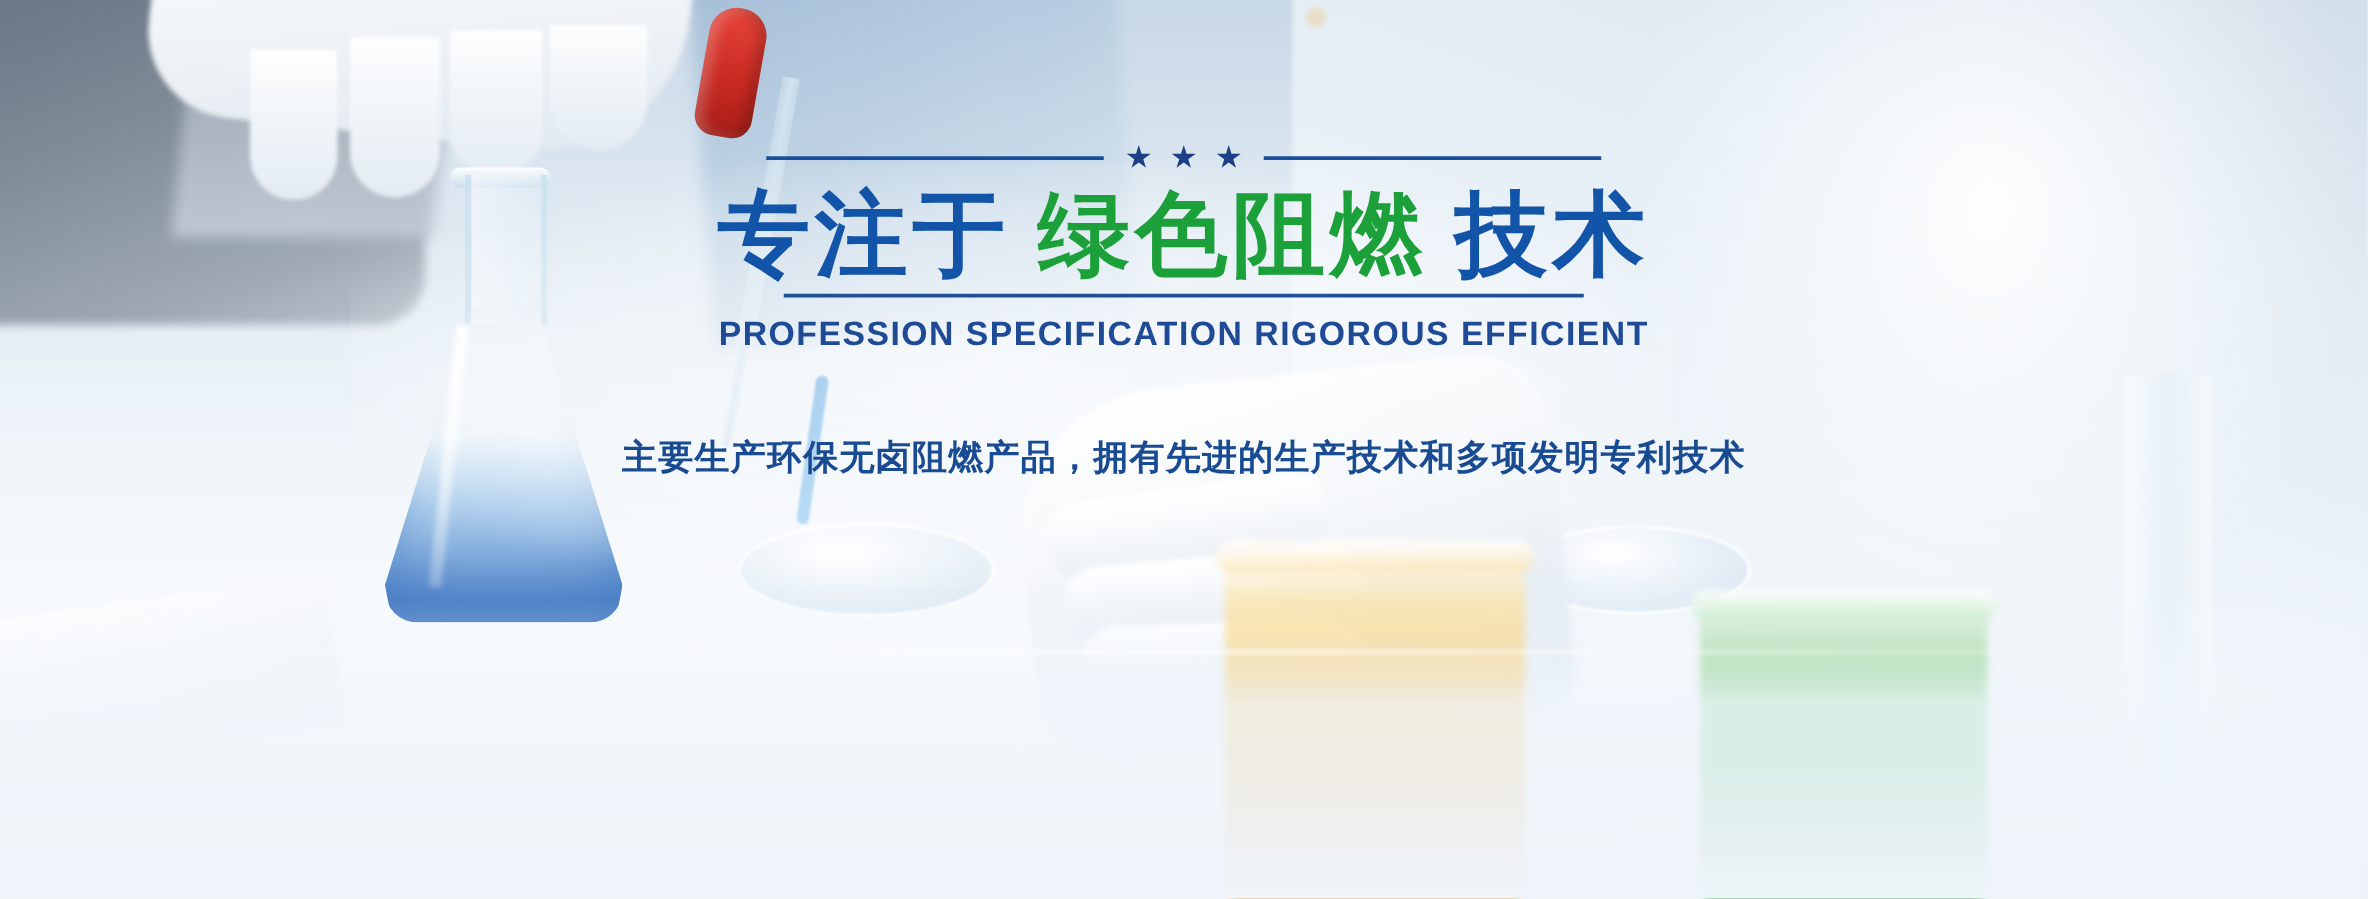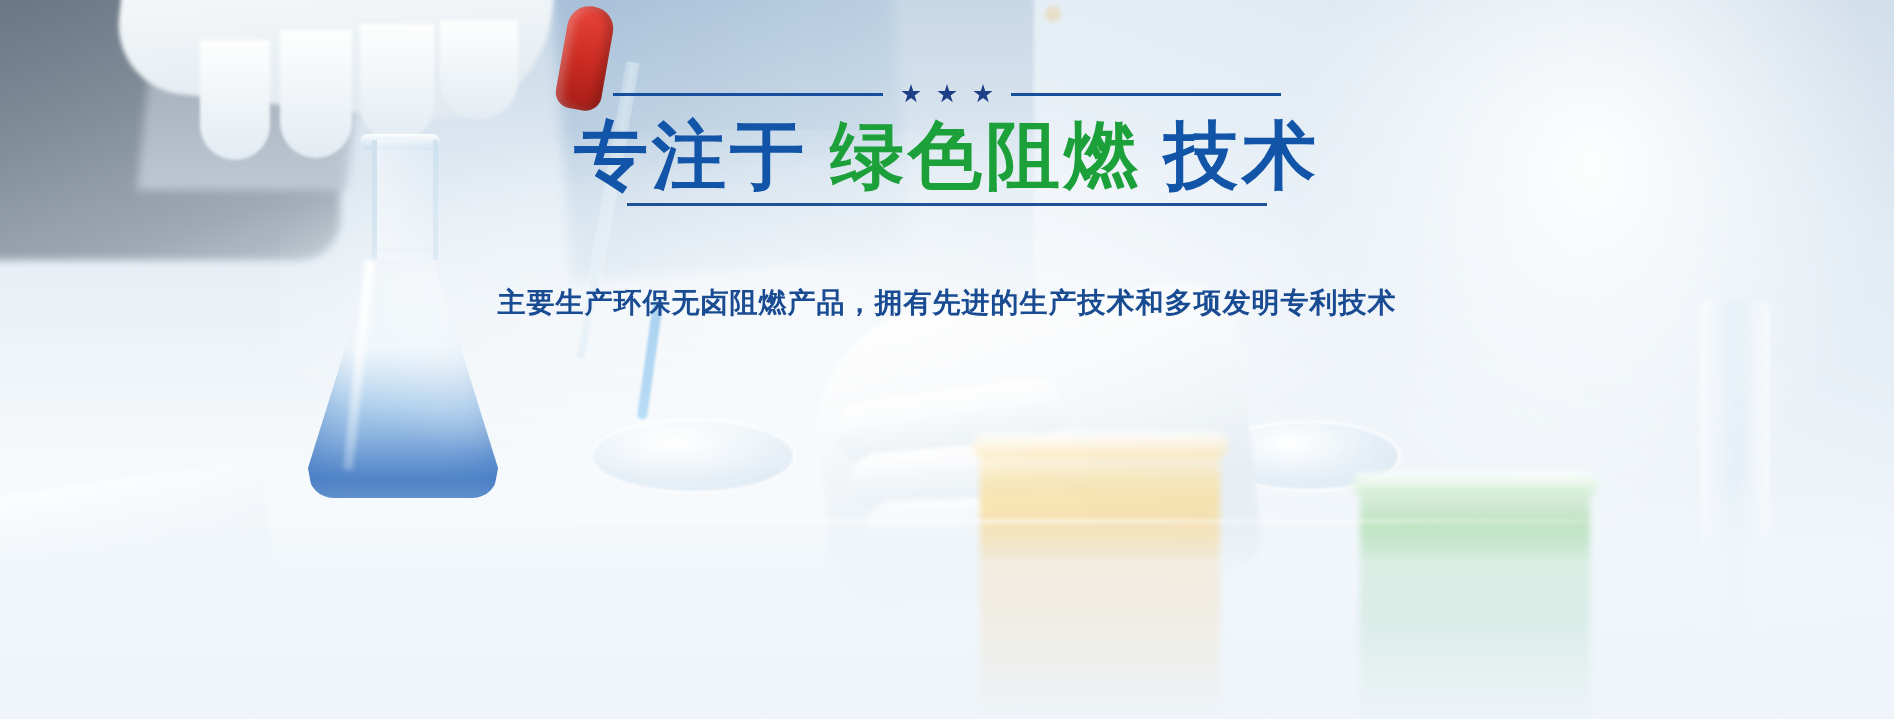--- a/index.html
+++ b/index.html
@@ -169,21 +169,21 @@
   .text-wash{
     position:absolute;left:280px;top:130px;width:1060px;height:340px;
     background:radial-gradient(ellipse at 50% 50%,rgba(255,255,255,.62),rgba(255,255,255,.28) 55%,rgba(255,255,255,0) 78%);
     pointer-events:none;
   }
 
   
   .content{
     position:absolute;left:0;top:0;width:1894px;height:719px;
     display:flex;flex-direction:column;align-items:center;
-    padding-top:84px;box-sizing:border-box;
+    padding-top:116px;box-sizing:border-box;
   }
 
   
   .rule-row{
     display:flex;align-items:center;gap:18px;margin-bottom:14px;
   }
   .rule{height:3px;width:270px;background:#174f9c;}
   .stars{display:flex;gap:16px;align-items:center;}
   .star{
     width:20px;height:20px;
@@ -279,17 +279,18 @@
         <span class="star"></span>
         <span class="star"></span>
       </div>
       <div class="rule"></div>
     </div>
 
     <h1 class="headline"><span class="h-blue">专注于</span><span class="h-gap"></span><span class="h-green">绿色阻燃</span><span class="h-gap"></span><span class="h-blue">技术</span></h1>
 
     <div class="under-rule"></div>
 
+    <p class="sub-en">PROFESSION SPECIFICATION RIGOROUS EFFICIENT</p>
 
     <div class="tagline">主要生产环保无卤阻燃产品，拥有先进的生产技术和多项发明专利技术</div>
   </div>
 
 </div>
 
 </body></html>

